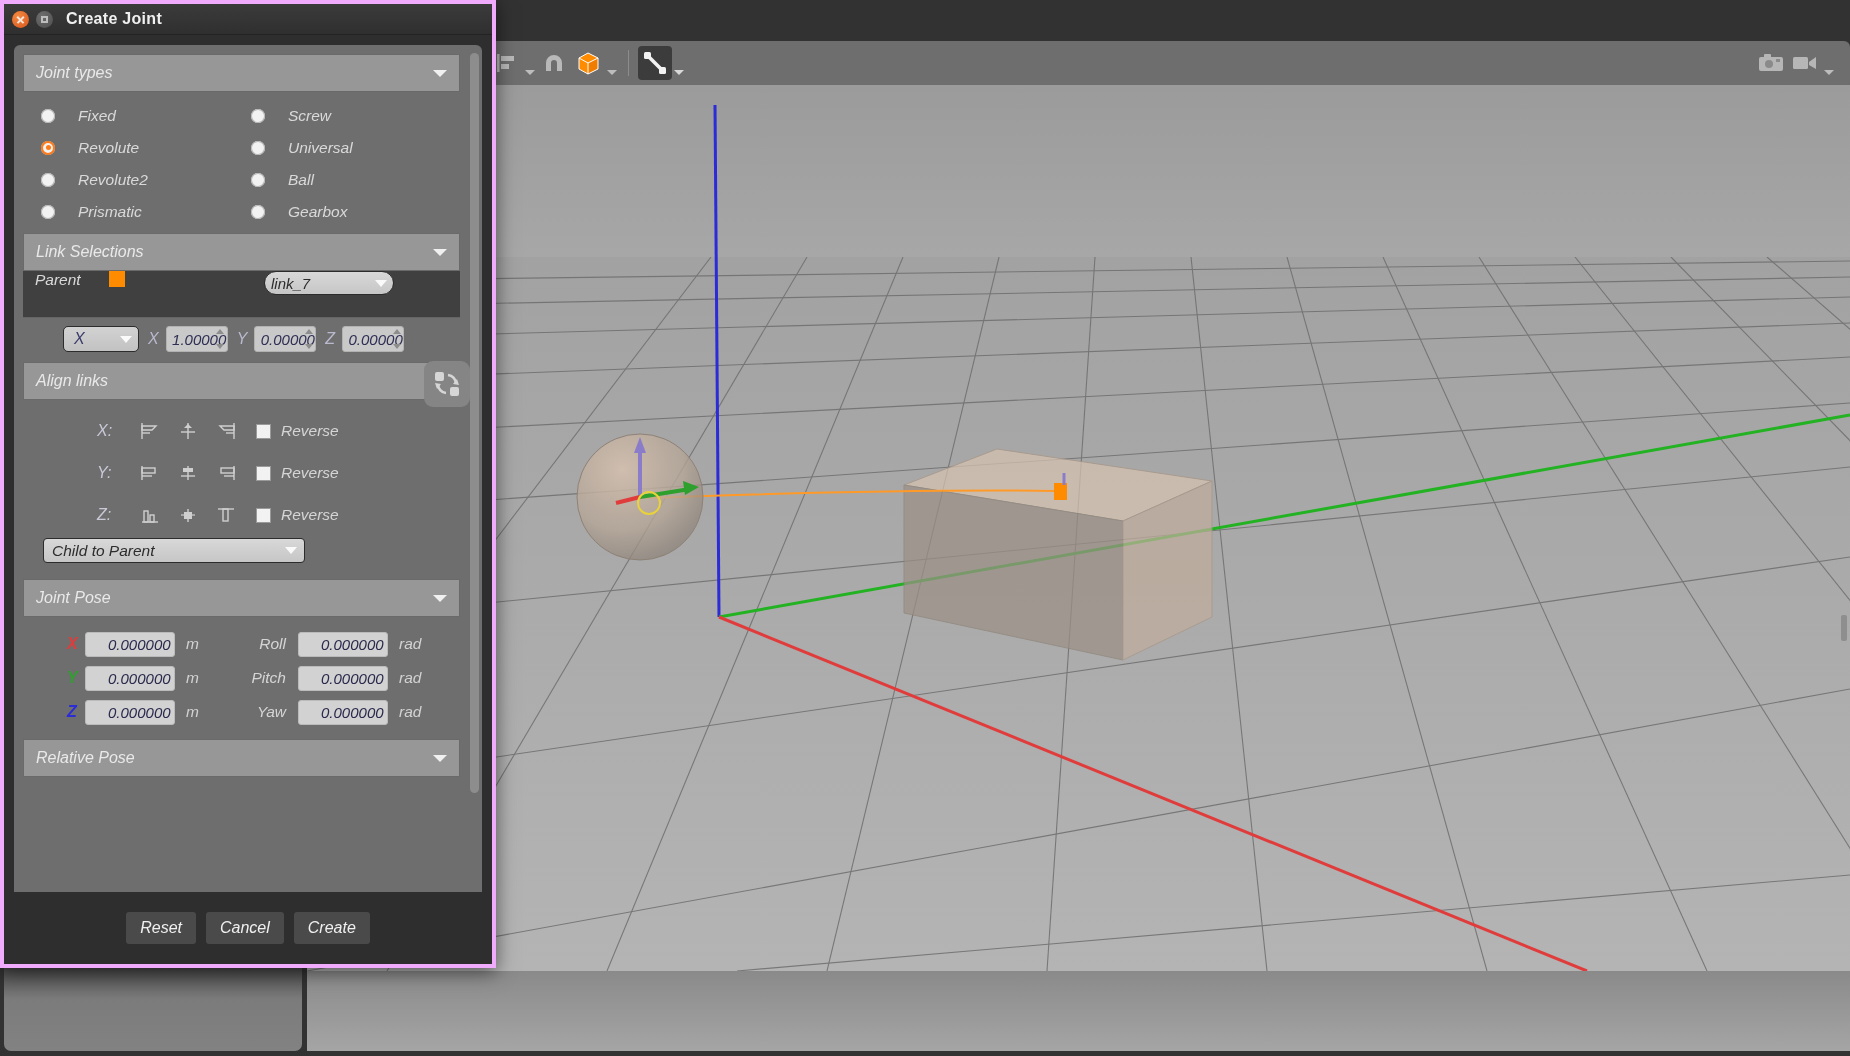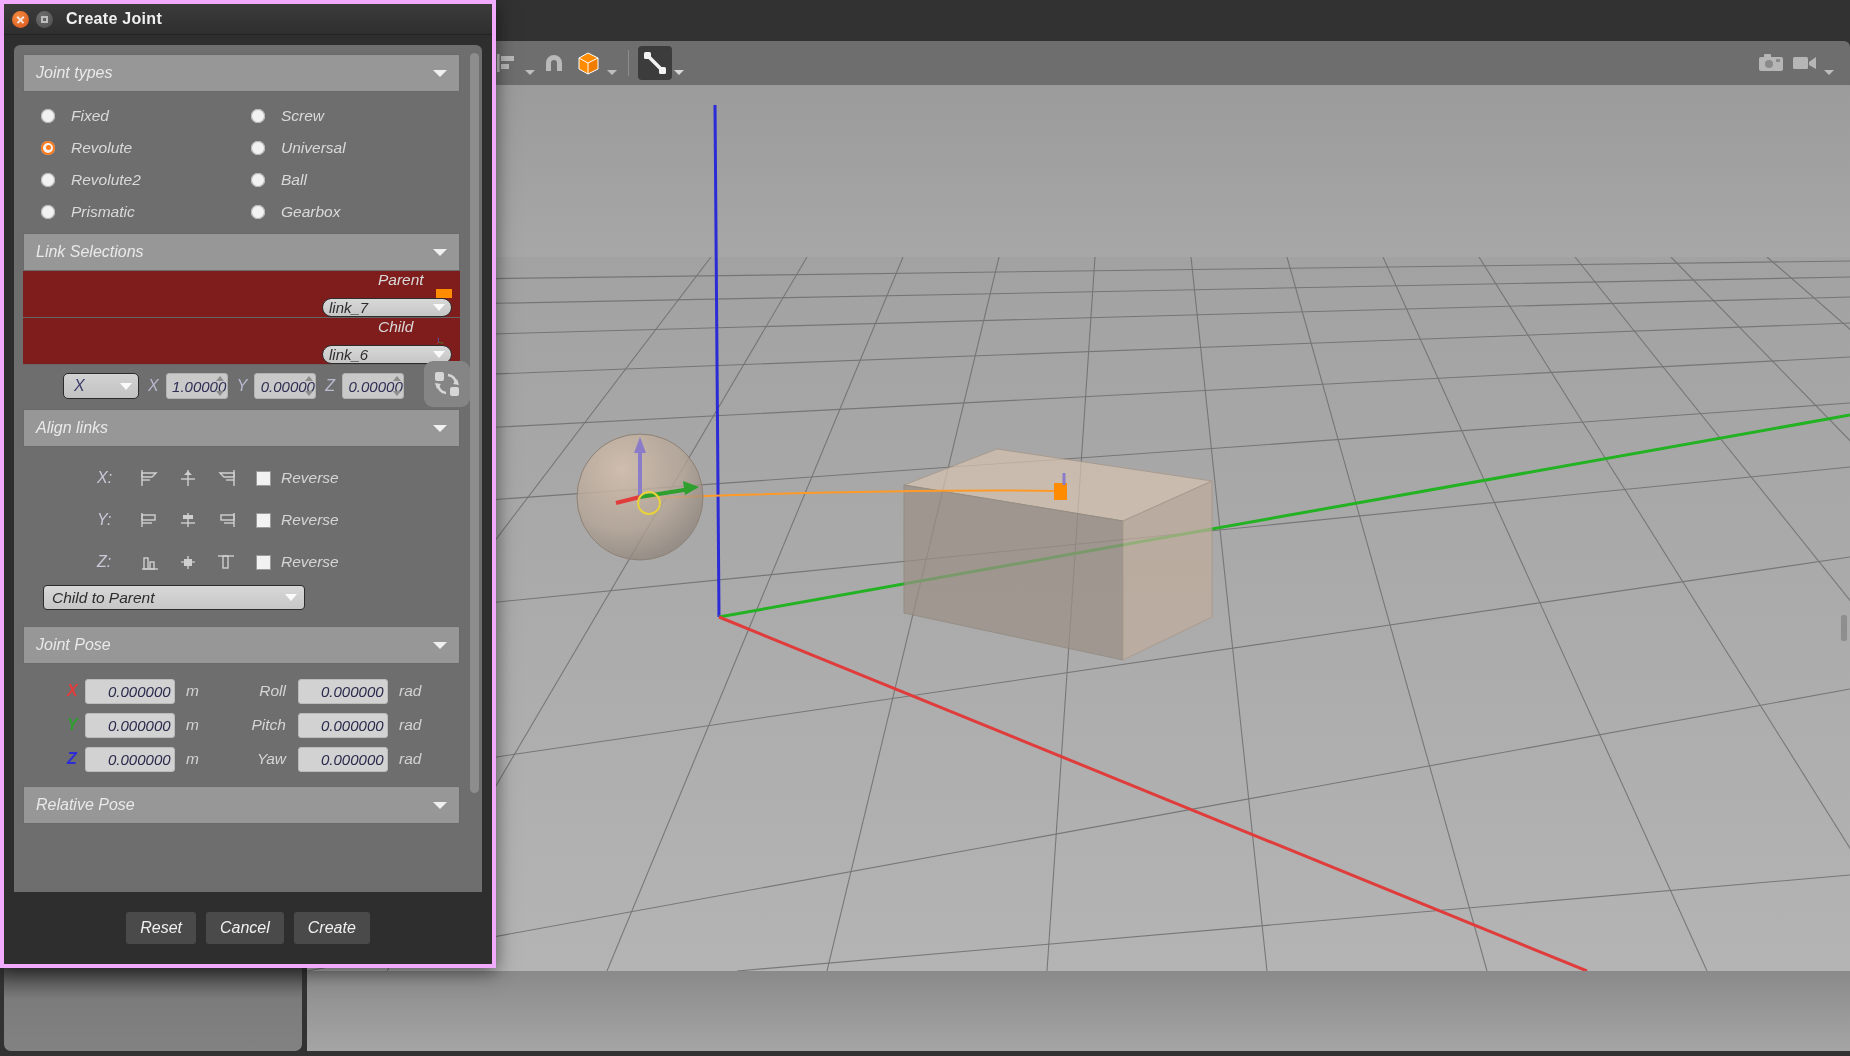--- a/index.html
+++ b/index.html
@@ -86,29 +86,29 @@
   .grp-header {
     background:#979797; border:1px solid #6a6a6a;
     height: 38px; display:flex; align-items:center; padding: 0 12px;
     justify-content: space-between; color:#e9e9e9; font-style: italic; font-size:16px;
   }
   .grp-header .gcaret { width:0;height:0;border-left:7px solid transparent;border-right:7px solid transparent;border-top:7px solid #f0f0f0; }
   .grp-body { background:#6e6e6e; }
 
   
   .radio-grid { display:grid; grid-template-columns: 210px 1fr; padding: 10px 0 8px 18px; row-gap: 5px; }
-  .radio-row { display:flex; align-items:center; gap: 16px; height:27px; }
+  .radio-row { display:flex; align-items:center; gap: 23px; height:27px; }
   .radio { width:14px; height:14px; border-radius:50%; background:#f2f2f2; box-shadow: inset 0 0 0 1px #b5b5b5; flex:0 0 14px; }
   .radio.sel { background:#f2f2f2; box-shadow: inset 0 0 0 1px #8d8d8d; position:relative; }
   .radio.sel:before { content:""; position:absolute; inset:0; border-radius:50%; border:2.5px solid #ff7a18; }
   .radio.sel:after { content:""; position:absolute; left:4.5px; top:4.5px; width:5px;height:5px;border-radius:50%; background:#ff7a18; }
   .radio-label { color:#d9d9d9; font-style:italic; font-size:15.5px; }
 
   
-  .link-row { display:flex; align-items:flex-end; height: 47px; padding: 0 8px 0 12px; background:#7f1d1d; border-bottom:1px solid #656565;flex-direction:column; }
+  .link-row { display:flex; align-items:flex-start; height: 47px; padding: 0 8px 0 12px; background:#404040; border-bottom:1px solid #656565; }
   .link-row .lbl { color:#d9d9d9; font-style:italic; font-size:15.5px; width: 74px; }
   .swatch { width:16px; height:16px; background:#ff8c00; }
 
   .combo {
     margin-left:auto; width: 130px; height: 24px; background: linear-gradient(#d8d8d8,#c6c6c6);
     border:1px solid #2c2c2c; border-radius:12px; display:flex; align-items:center;
     padding: 0 6px; font-style: italic; font-size: 15px; color:#2d2d2d; position:relative;
   }
   .combo .cc { position:absolute; right:6px; width:0;height:0;border-left:6px solid transparent;border-right:6px solid transparent;border-top:7px solid #fafafa; }
 
@@ -403,33 +403,20 @@
           <div class="grp-body" style="position:relative;">
             <div class="link-row">
               <span class="lbl">Parent</span>
               <span class="swatch"></span>
               <div class="combo">
                 <span>link_7</span>
                 <span class="cc"></span>
               </div>
               <div style="width:58px"></div>
             </div>
-            <div class="link-row">
-              <span class="lbl">Child</span>
-              <svg width="22" height="20" viewBox="0 0 22 20">
-                <line x1="5" y1="14" x2="5" y2="3" stroke="#5a5ad0" stroke-width="1.6"></line>
-                <line x1="5" y1="14" x2="16" y2="16" stroke="#2ea02e" stroke-width="1.6"></line>
-                <line x1="5" y1="14" x2="2" y2="18" stroke="#e03c3c" stroke-width="1.6"></line>
-              </svg>
-              <div class="combo">
-                <span>link_6</span>
-                <span class="cc"></span>
-              </div>
-              <div style="width:58px"></div>
-            </div>
           </div>
 
           <div class="grp-body">
             <div class="axis-row">
               <div class="axis-combo">
                 <span>X</span>
                 <span class="cc"></span>
               </div>
               <span class="ax-lbl">X</span>
               <div class="spin">

